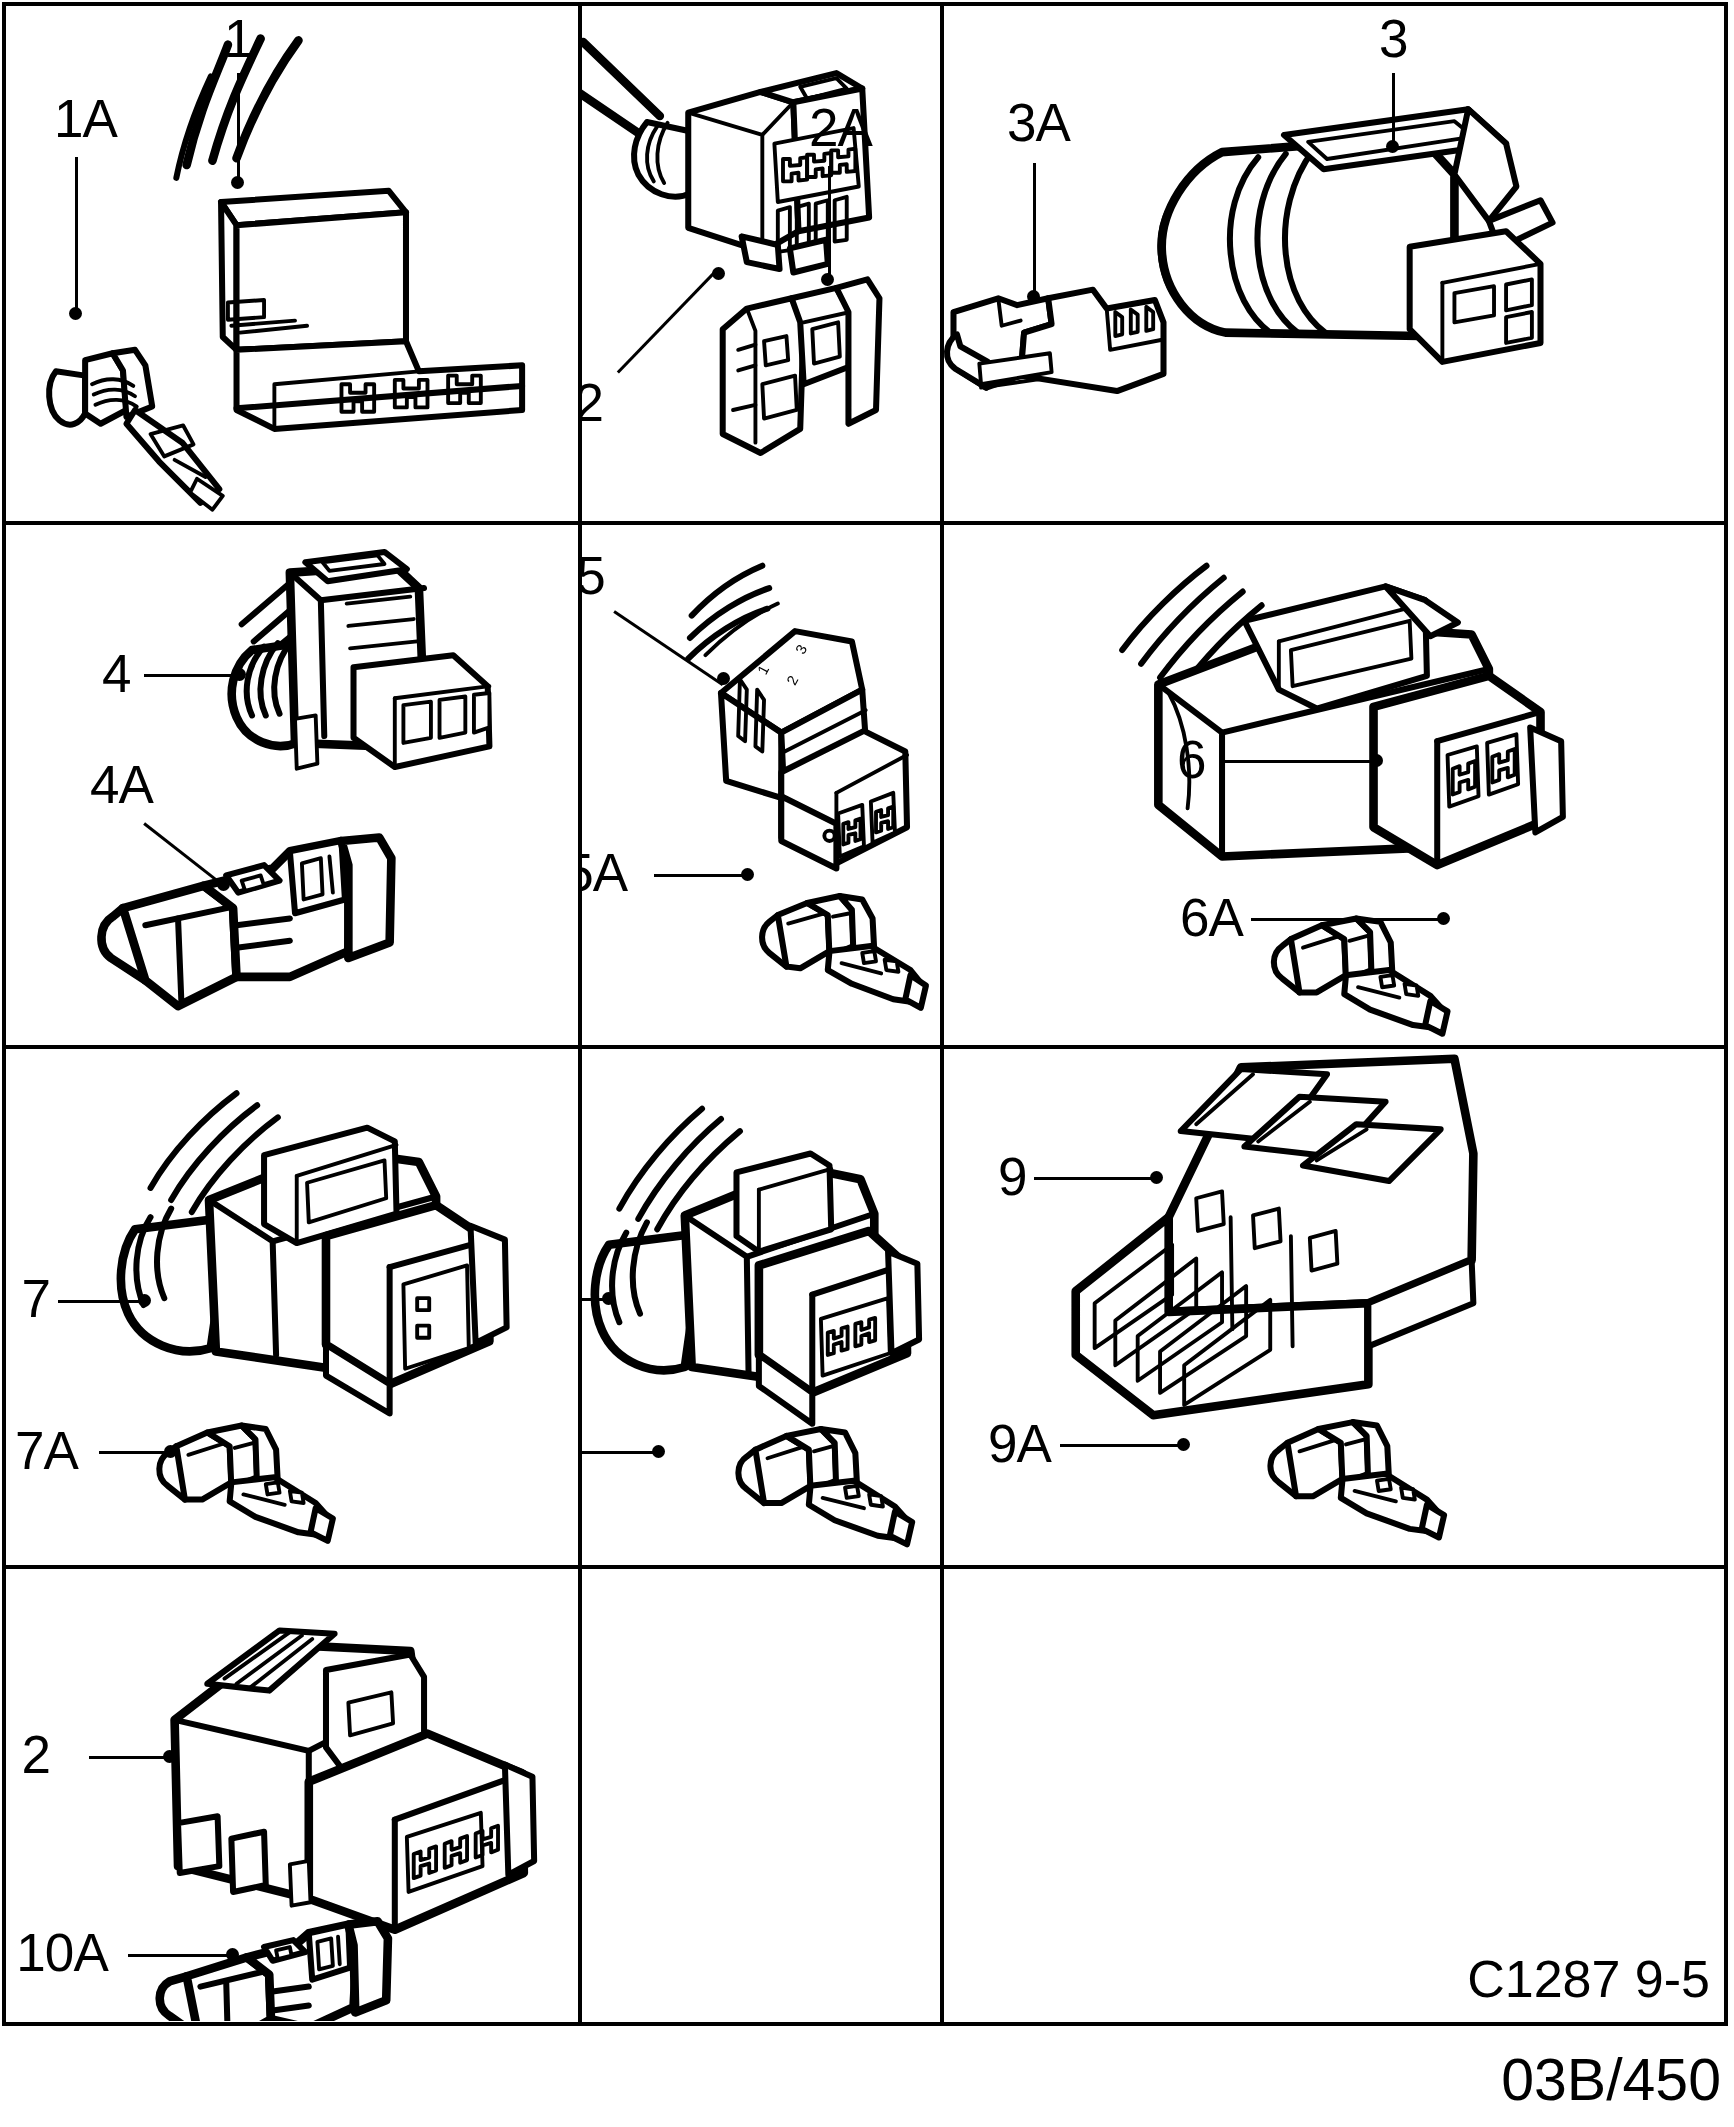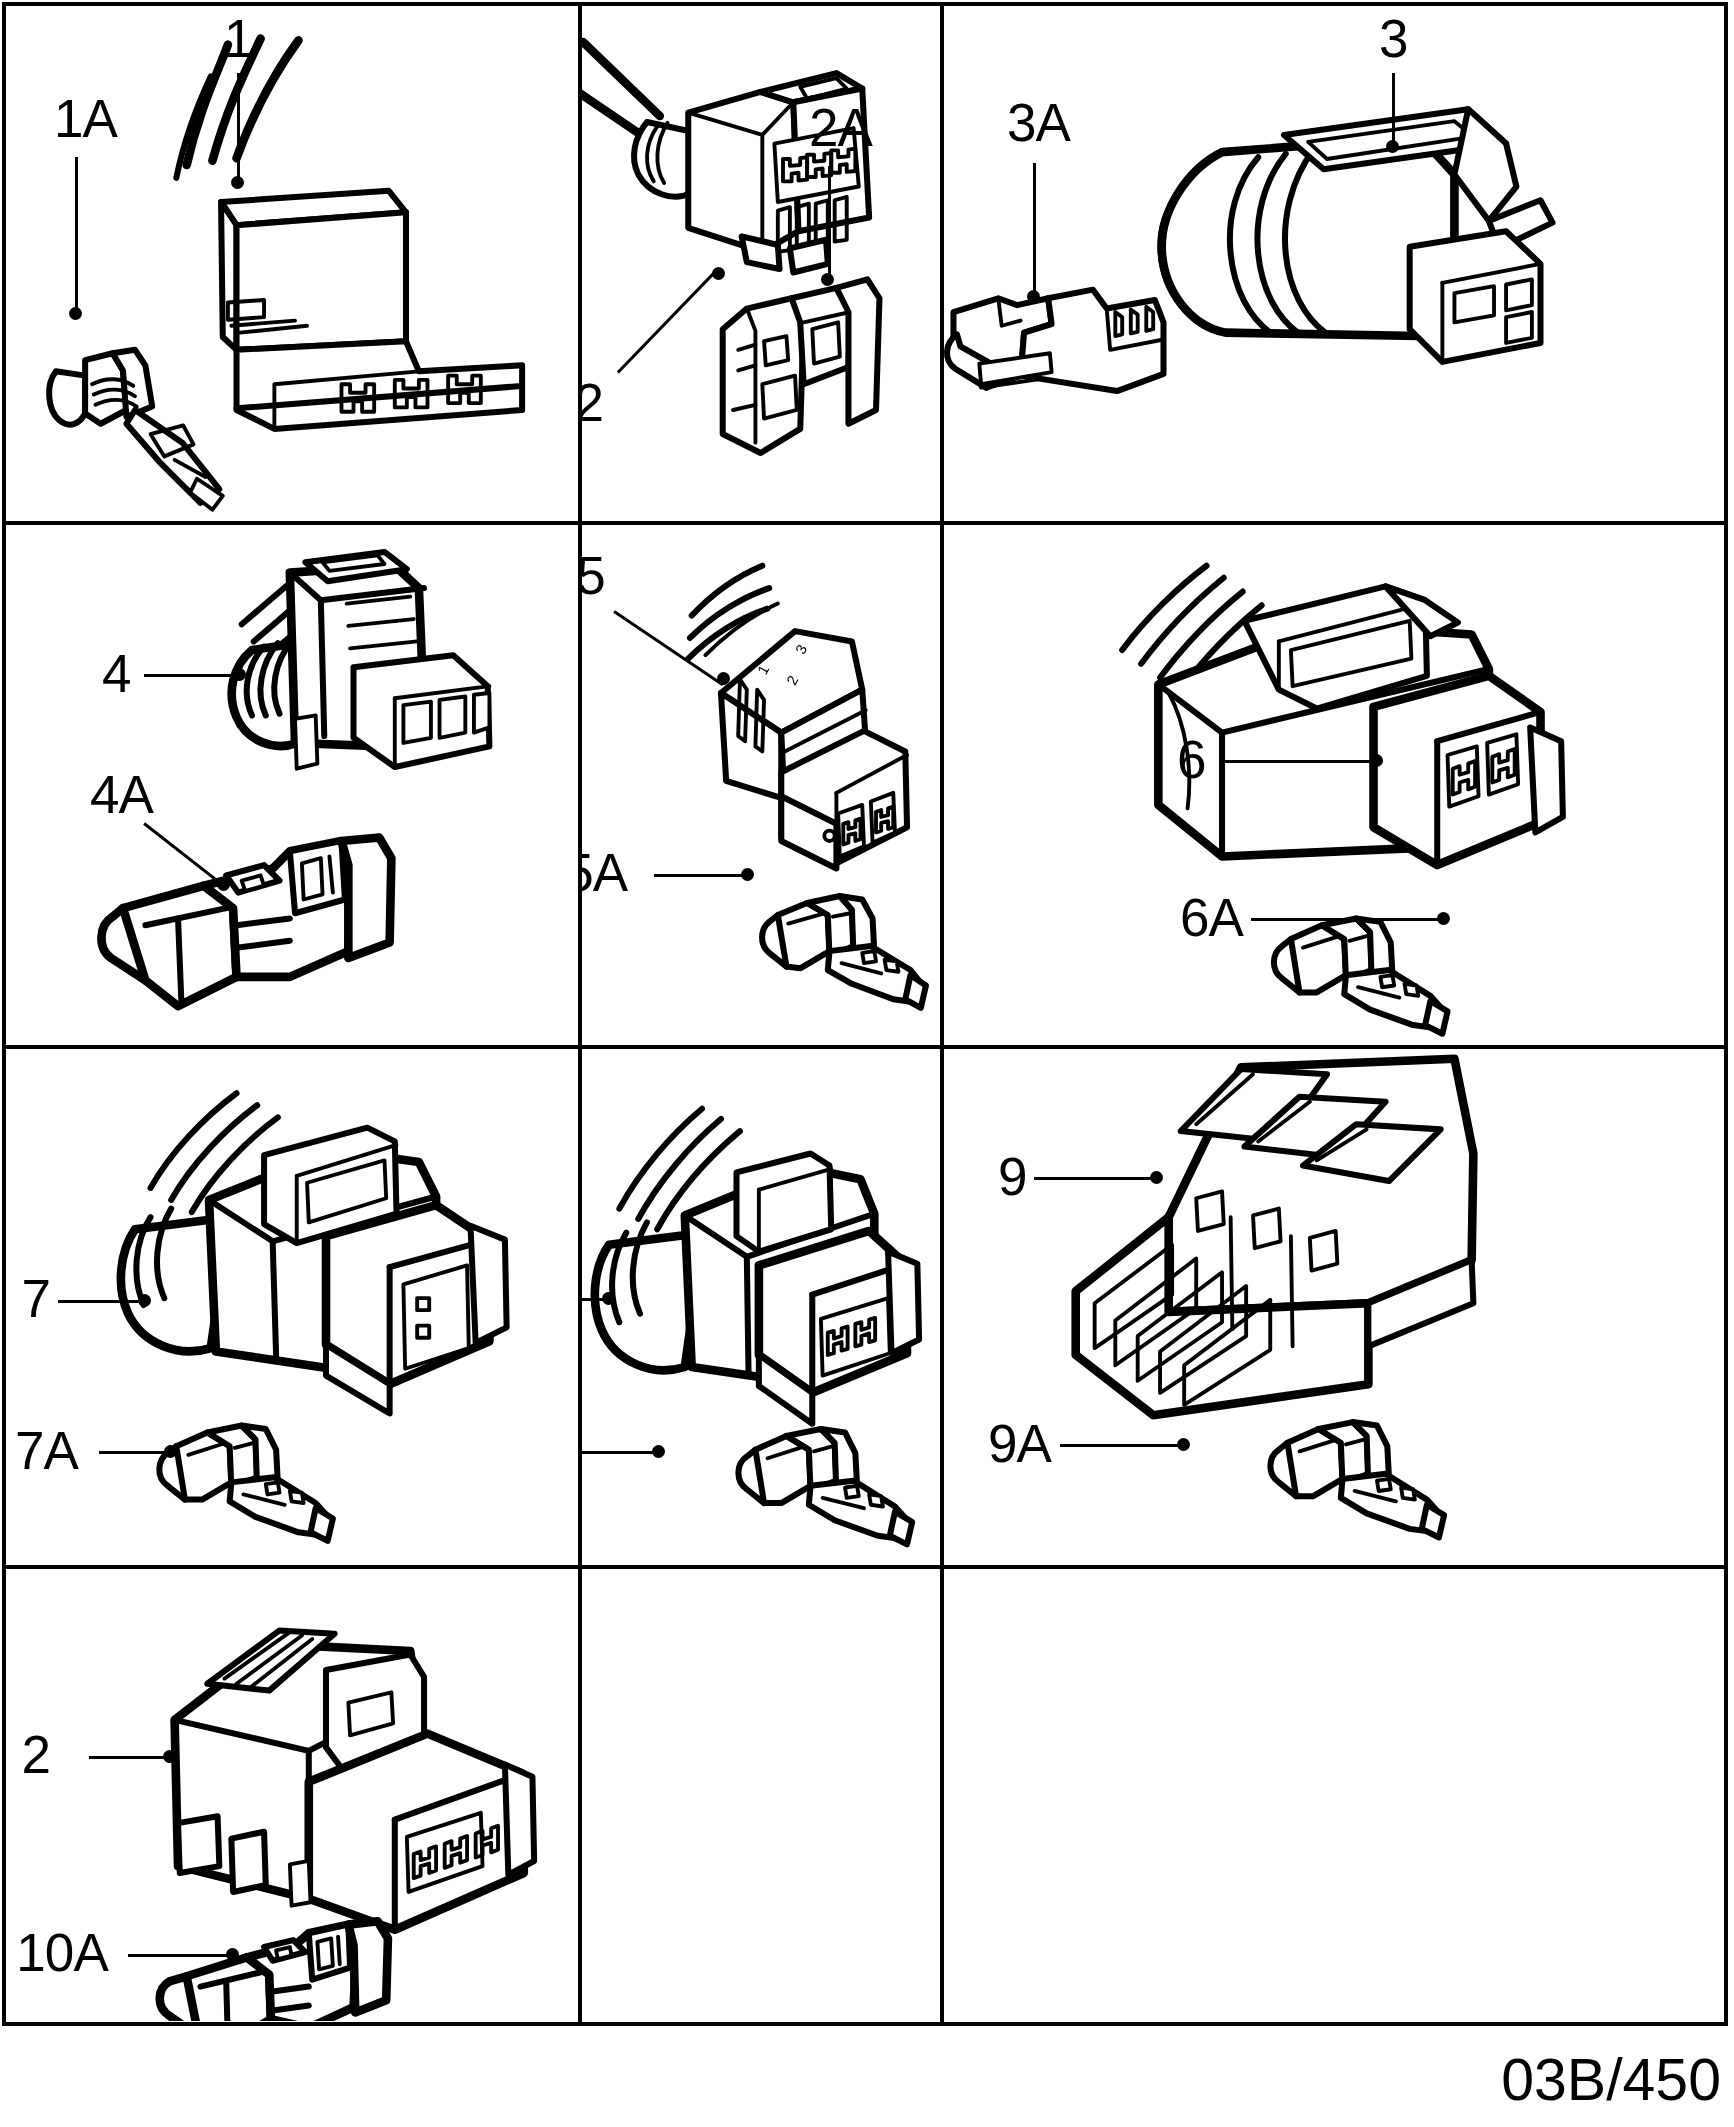--- a/index.html
+++ b/index.html
@@ -243,21 +243,21 @@
         <path class="fillw w2 ln" d="M344,398 L366,392 L368,434 L346,440 Z"></path>
         <path class="ln w2" d="M376,390 L380,432"></path>
         <path class="fillw w4 ln" d="M390,372 L434,368 L448,392 L446,490 L398,508 L398,400 Z"></path>
         <path class="ln w3" d="M268,470 L330,462"></path>
         <path class="ln w3" d="M268,496 L330,488"></path>
       </svg>
     </div>
     <div class="lbl" style="left:96px;top:126px;">4</div>
     <div class="leader h" style="left:138px;top:153px;width:95px;"></div>
     <div class="dot" style="left:227px;top:147px;"></div>
-    <div class="lbl" style="left:84px;top:247px;">4A</div>
+    <div class="lbl" style="left:84px;top:237px;">4A</div>
     <div class="diag" style="left:138px;top:301px;width:102px;transform:rotate(38deg);"></div>
     <div class="dot" style="left:211px;top:357px;"></div>
   </div>
 
   <div class="cell" style="left:578px;top:521px;width:354px;height:517px;">
     <div class="art">
       <svg viewBox="0 0 411 601" preserveAspectRatio="none">
 
         <path class="ln w3" d="M132,110 C160,80 190,62 214,52"></path>
         <path class="ln w3" d="M130,136 C158,108 192,88 222,78"></path>
@@ -568,17 +568,20 @@
     <div class="lbl" style="left:15.5px;top:163px;">2</div>
     <div class="leader h" style="left:83px;top:191px;width:79px;"></div>
     <div class="dot" style="left:157px;top:185px;"></div>
     <div class="lbl" style="left:10.3px;top:361px;">10A</div>
     <div class="leader h" style="left:122px;top:389px;width:103px;"></div>
     <div class="dot" style="left:220px;top:383px;"></div>
   </div>
 
   <div class="cell" style="left:578px;top:1565px;width:354px;height:456px;"></div>
 
+  <div class="cell" style="left:938px;top:1565px;width:791px;height:456px;">
+    <div class="footer-in">C1287 9-5</div>
+  </div>
 
   <div class="footer-out">03B/450</div>
 
 </div>
 
 
 </body></html>

